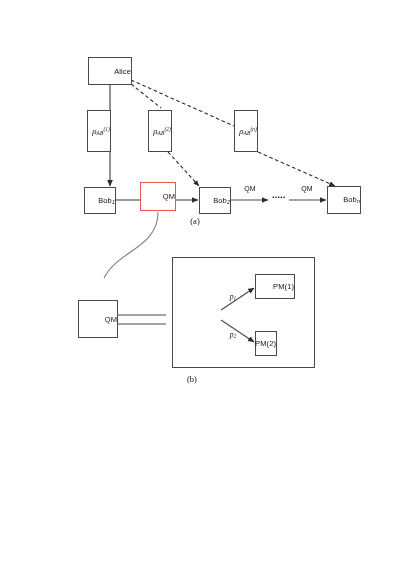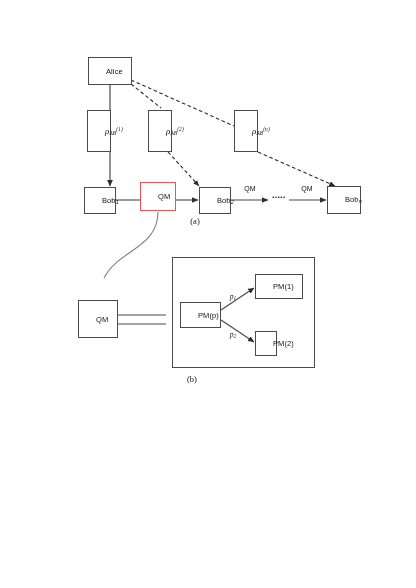--- a/index.html
+++ b/index.html
@@ -21,21 +21,21 @@
     width: 416px;
     height: 588px;
   }
   .node {
     position: absolute;
     box-sizing: border-box;
     border: 1.3px solid #4a4a4a;
     background: #ffffff;
     display: flex;
     align-items: center;
-    justify-content: flex-start;
+    justify-content: flex-end;
     font-family: "Liberation Sans", sans-serif;
     font-size: 7.5px;
     color: #111111;
     letter-spacing: 0.1px;
     z-index: 3;
     padding-left: 17px;
   }
   .node.red {
     border-color: #ef5350;
   }
@@ -184,25 +184,22 @@
   <div class="edge-label" style="left:267px; top:194px; width:24px; font-size:6px; letter-spacing:0.6px;">•••••</div>
 
   <div class="caption" style="left:175px; top:216px; width:40px;">(a)</div>
 
   <div class="node" style="left:78px; top:300px; width:40px; height:38px;">
     <span>QM</span>
   </div>
 
   <div class="panel-box" style="left:172px; top:257px; width:143px; height:111px;"></div>
 
-  <div class="node" style="left:180px; top:302px; width:41px; height:26px;">
-    <span>PM(p)</span>
-  </div>
-
-  <div class="node" style="left:255px; top:274px; width:48px; height:25px;">
+
+  <div class="node" style="left:255px; top:274px; width:40px; height:25px;">
     <span>PM(1)</span>
   </div>
 
   <div class="node" style="left:255px; top:331px; width:22px; height:25px;">
     <span>PM(2)</span>
   </div>
 
   <div class="edge-label italic" style="left:224px; top:292px; width:18px;"><span>p</span><span class="sub">1</span></div>
 
   <div class="edge-label italic" style="left:224px; top:330px; width:18px;"><span>p</span><span class="sub">2</span></div>

